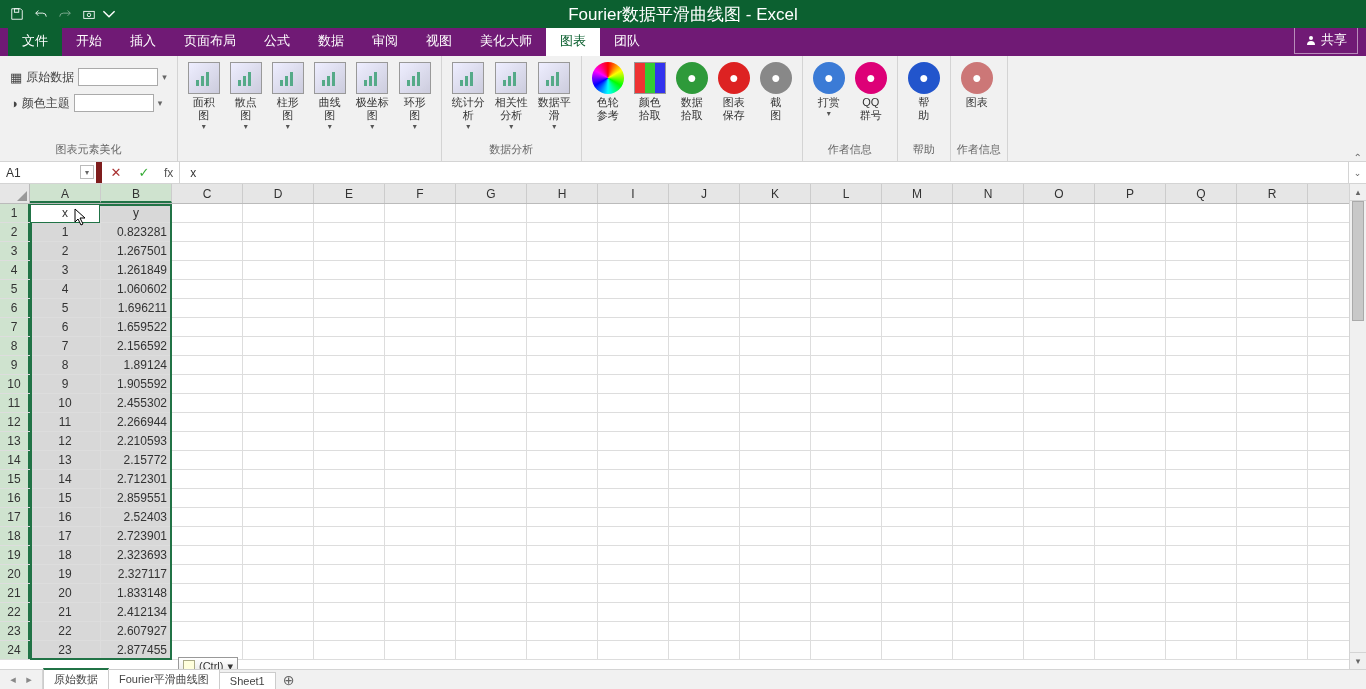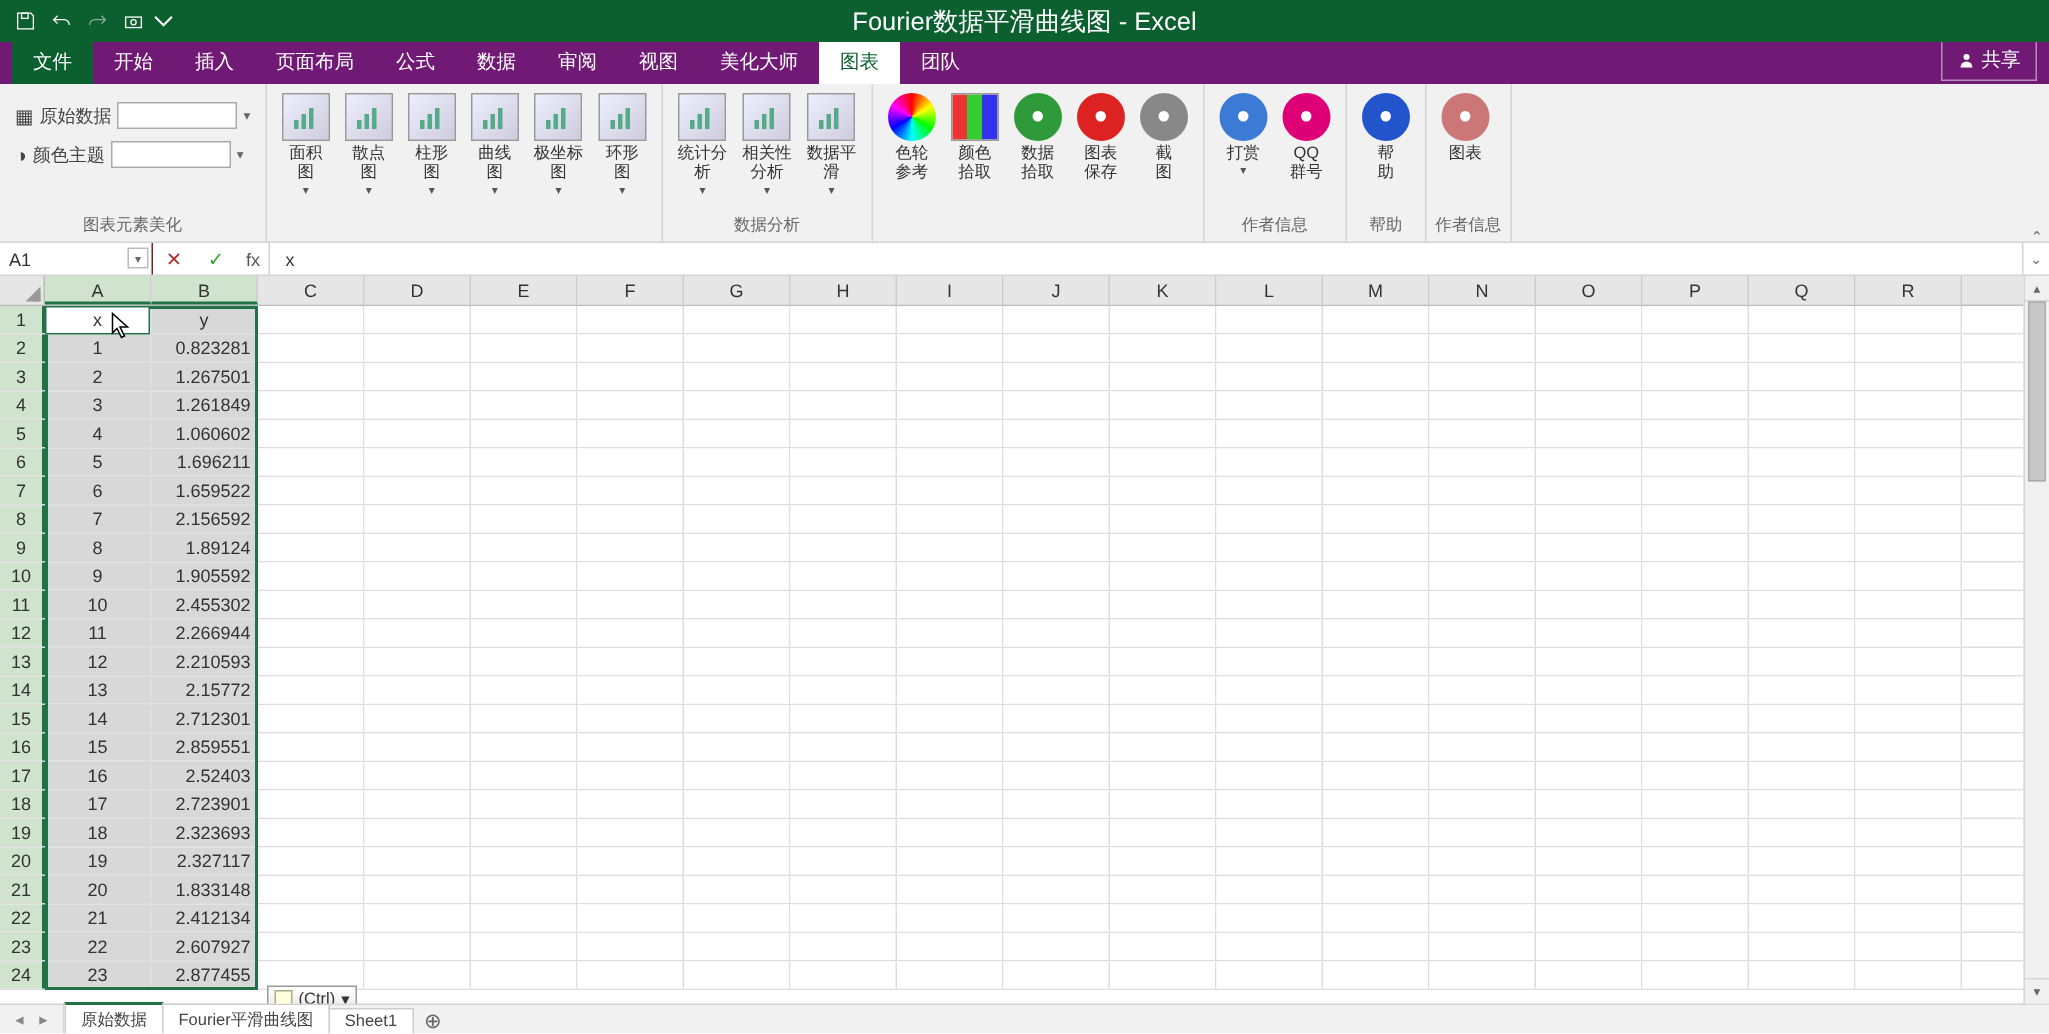--- a/index.html
+++ b/index.html
@@ -32,21 +32,21 @@
 .form-row { display: flex; align-items: center; gap: 4px; height: 22px; font-size: 12px; color: #444; }
 .form-select { width: 80px; height: 18px; border: 1px solid #aaa; background: #fff; }
 .big-btn { display: flex; flex-direction: column; align-items: center; justify-content: flex-start; padding: 2px 4px; cursor: pointer; min-width: 38px; }
 .big-icon { width: 32px; height: 32px; border: 1px solid #999; background: linear-gradient(135deg,#eef,#ccd); display: flex; align-items: center; justify-content: center; font-size: 16px; }
 .big-btn-label { font-size: 11px; color: #333; text-align: center; line-height: 13px; margin-top: 2px; white-space: pre; }
 .big-btn .drop { font-size: 8px; color: #555; }
 .collapse-caret { position: absolute; right: 6px; bottom: 4px; font-size: 10px; color: #666; cursor: pointer; }
 
 
 .formula-row { height: 22px; border-bottom: 1px solid #d4d4d4; display: flex; align-items: stretch; background: #fff; }
-.name-box { width: 102px; border-right: 1px solid #7f1d1d; display: flex; align-items: center; padding-left: 6px; font-size: 12px; position: relative; }
+.name-box { width: 102px; border-right: 6px solid #7f1d1d; display: flex; align-items: center; padding-left: 6px; font-size: 12px; position: relative; }
 .name-box .dd { position: absolute; right: 2px; top: 3px; width: 14px; height: 14px; border: 1px solid #bbb; display: flex; align-items: center; justify-content: center; font-size: 8px; color: #666; }
 .fx-area { display: flex; align-items: center; border-right: 1px solid #d4d4d4; }
 .fx-btn { width: 28px; display: flex; align-items: center; justify-content: center; color: #888; font-size: 13px; }
 .fx-btn.cancel { color: #a33; }
 .fx-btn.confirm { color: #3a3; }
 .fx-label { color: #555; padding: 0 6px; }
 .formula-input { flex: 1; padding-left: 10px; display: flex; align-items: center; font-size: 12px; }
 .formula-expand { width: 18px; border-left: 1px solid #d4d4d4; display: flex; align-items: center; justify-content: center; font-size: 9px; color: #666; }
 
 

